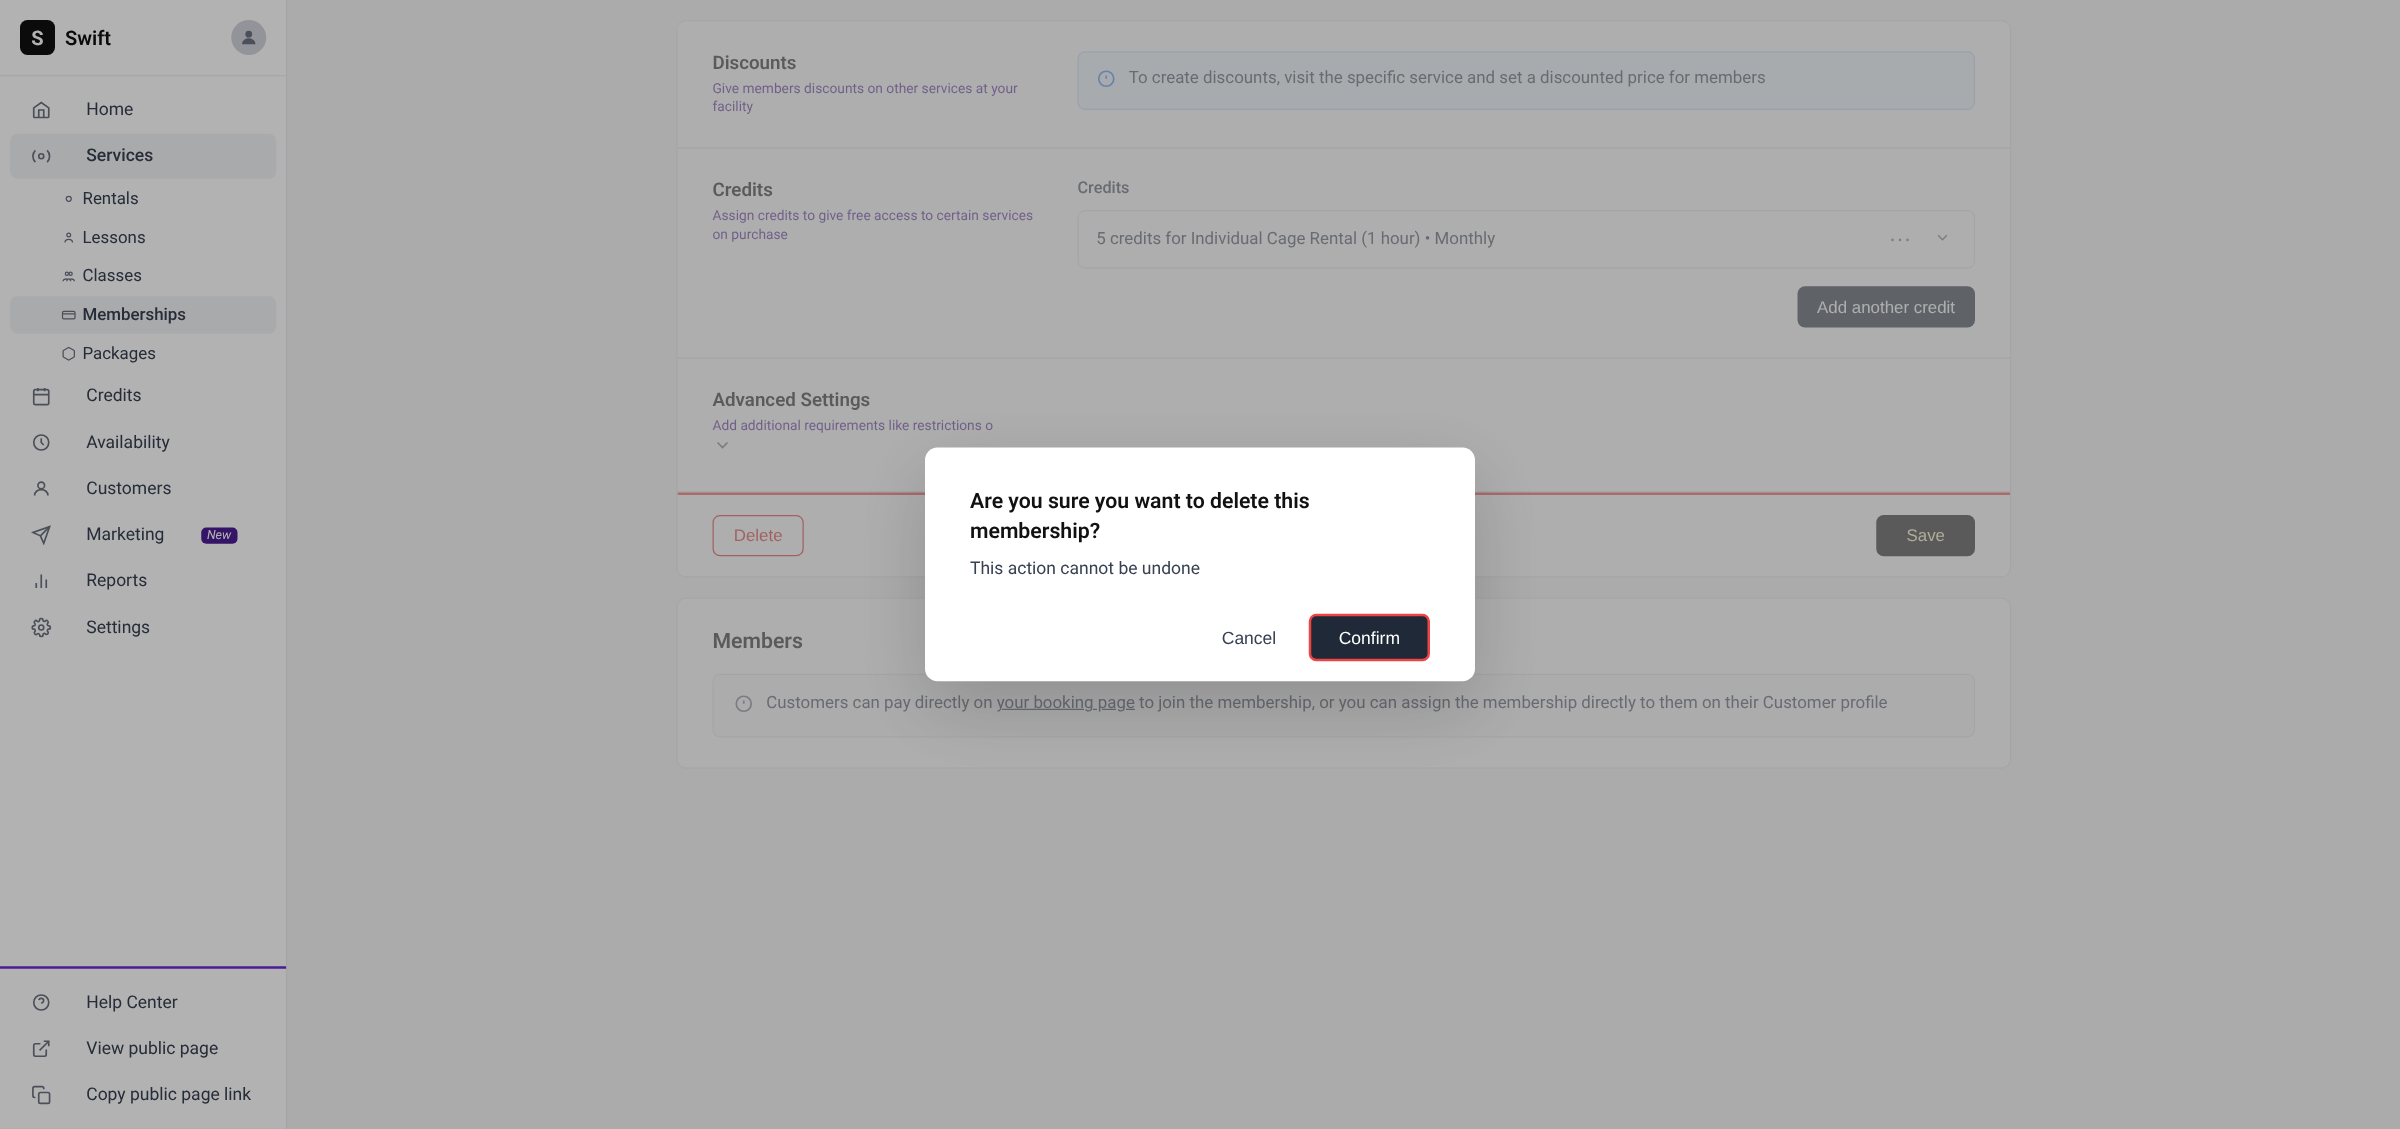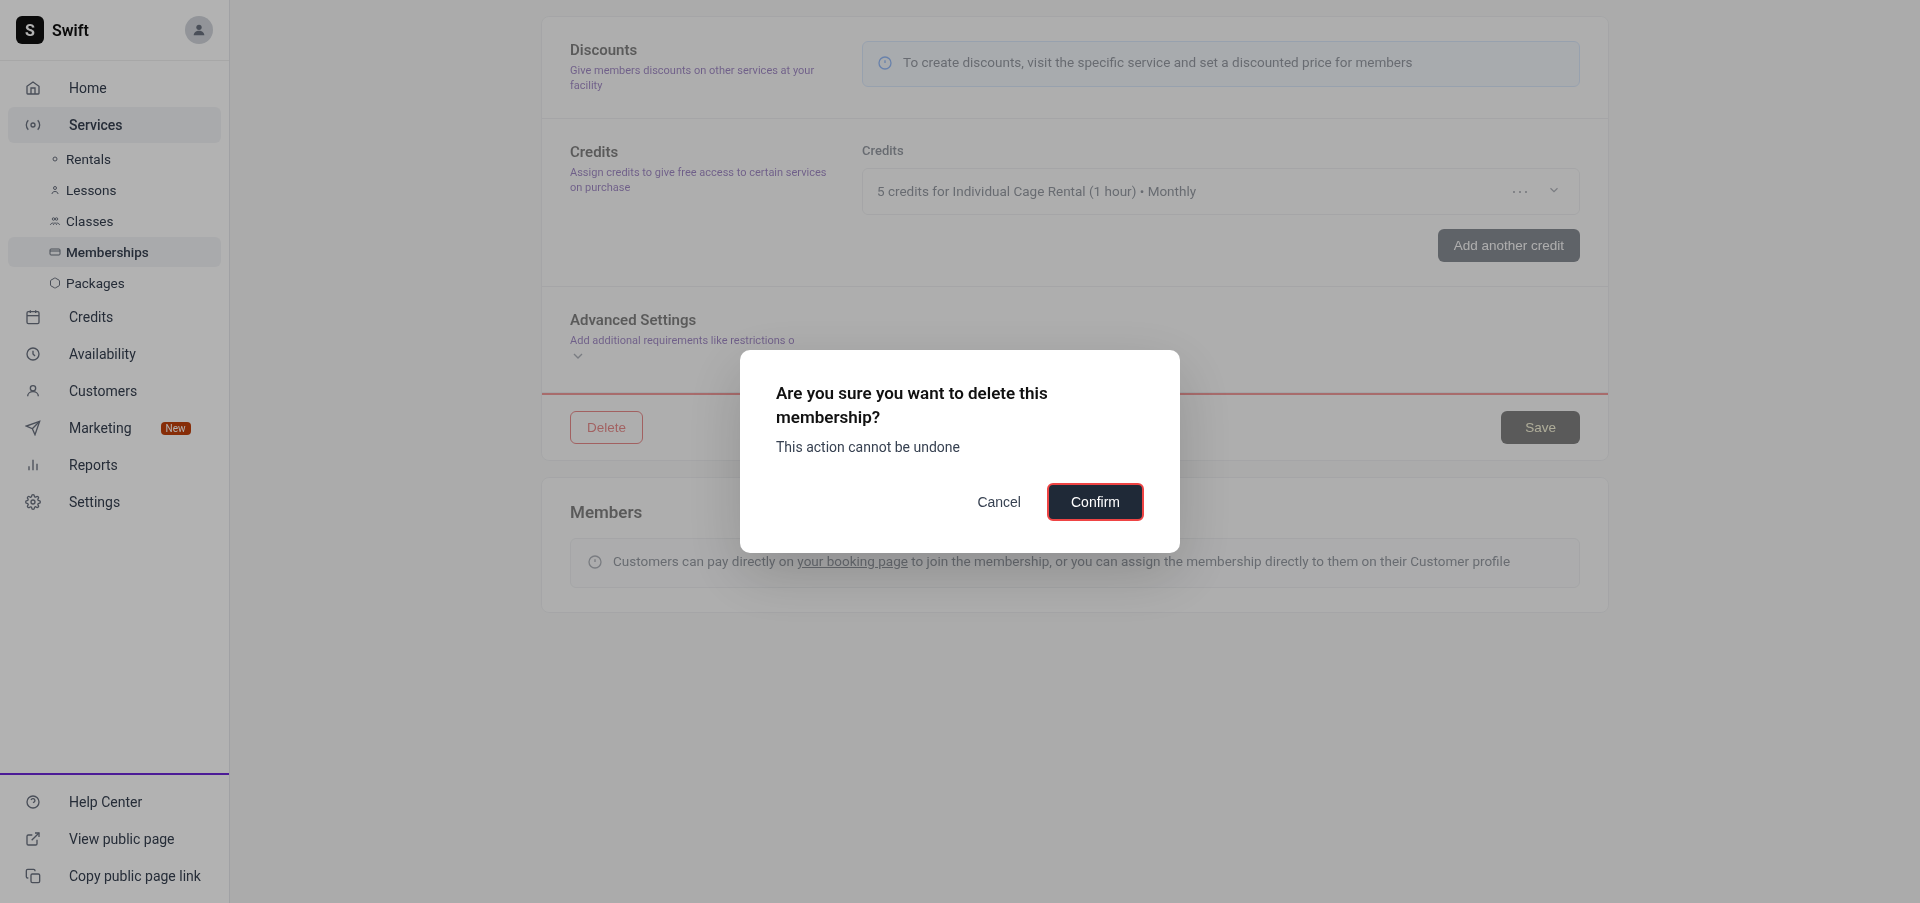--- a/index.html
+++ b/index.html
@@ -72,25 +72,26 @@
     .nav-item.active { background: #f3f4f6; font-weight: 500; }
     .nav-icon {
       width: 18px;
       height: 18px;
       display: flex; align-items: center; justify-content: center;
       color: #6b7280;
       flex-shrink: 0;
     }
     .nav-badge {
       font-size: 10px;
-      background: #c2410c;
+      background: #4c1d95;
       color: white;
       padding: 1px 5px;
       border-radius: 4px;
       margin-left: 2px;
+      font-style: italic;
     }
 
     .sub-nav-item {
       display: flex;
       align-items: center;
       gap: 4px;
       padding: 7px 16px 7px 40px;
       font-size: 13.5px;
       color: #374151;
       cursor: pointer;
@@ -324,21 +325,21 @@
       top: 0; left: 0; right: 0; bottom: 0;
       background: rgba(0,0,0,0.3);
       z-index: 100;
       display: flex;
       align-items: center;
       justify-content: center;
     }
     .modal {
       background: #fff;
       border-radius: 10px;
-      padding: 32px 36px 32px 36px;
+      padding: 32px 36px 16px 36px;
       width: 440px;
       box-shadow: 0 20px 60px rgba(0,0,0,0.18);
       position: relative;
       z-index: 101;
     }
     .modal-title {
       font-size: 17px;
       font-weight: 600;
       color: #111;
       margin-bottom: 10px;

